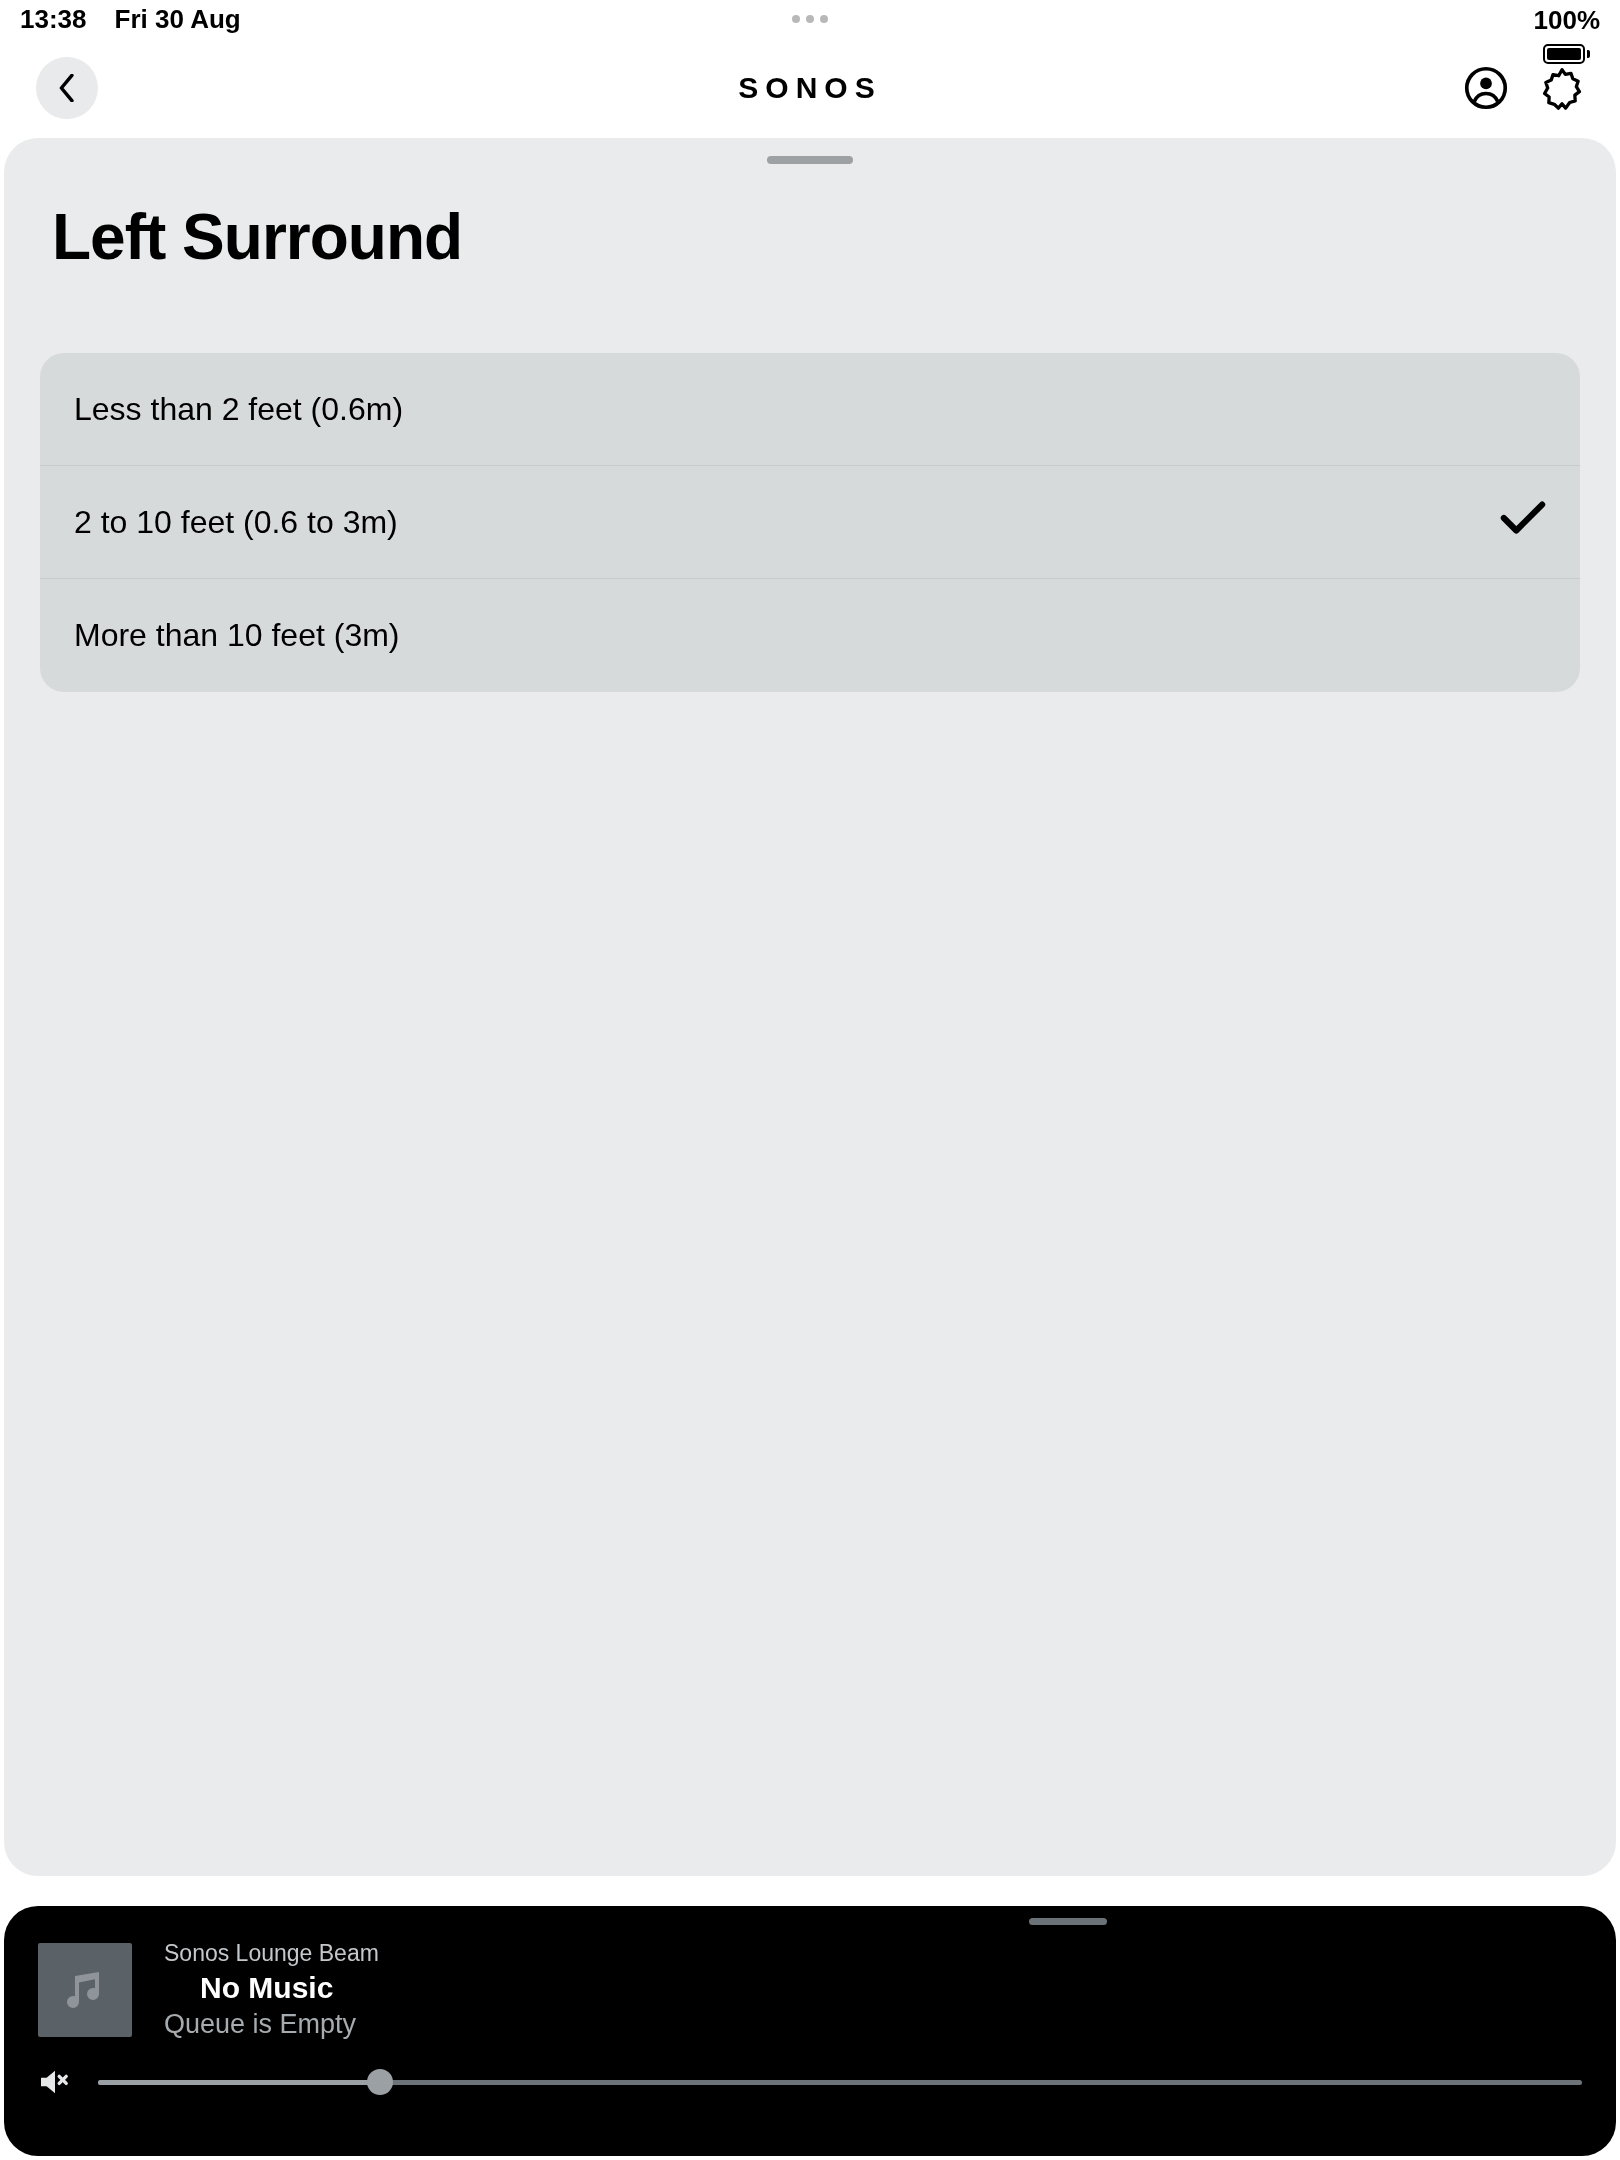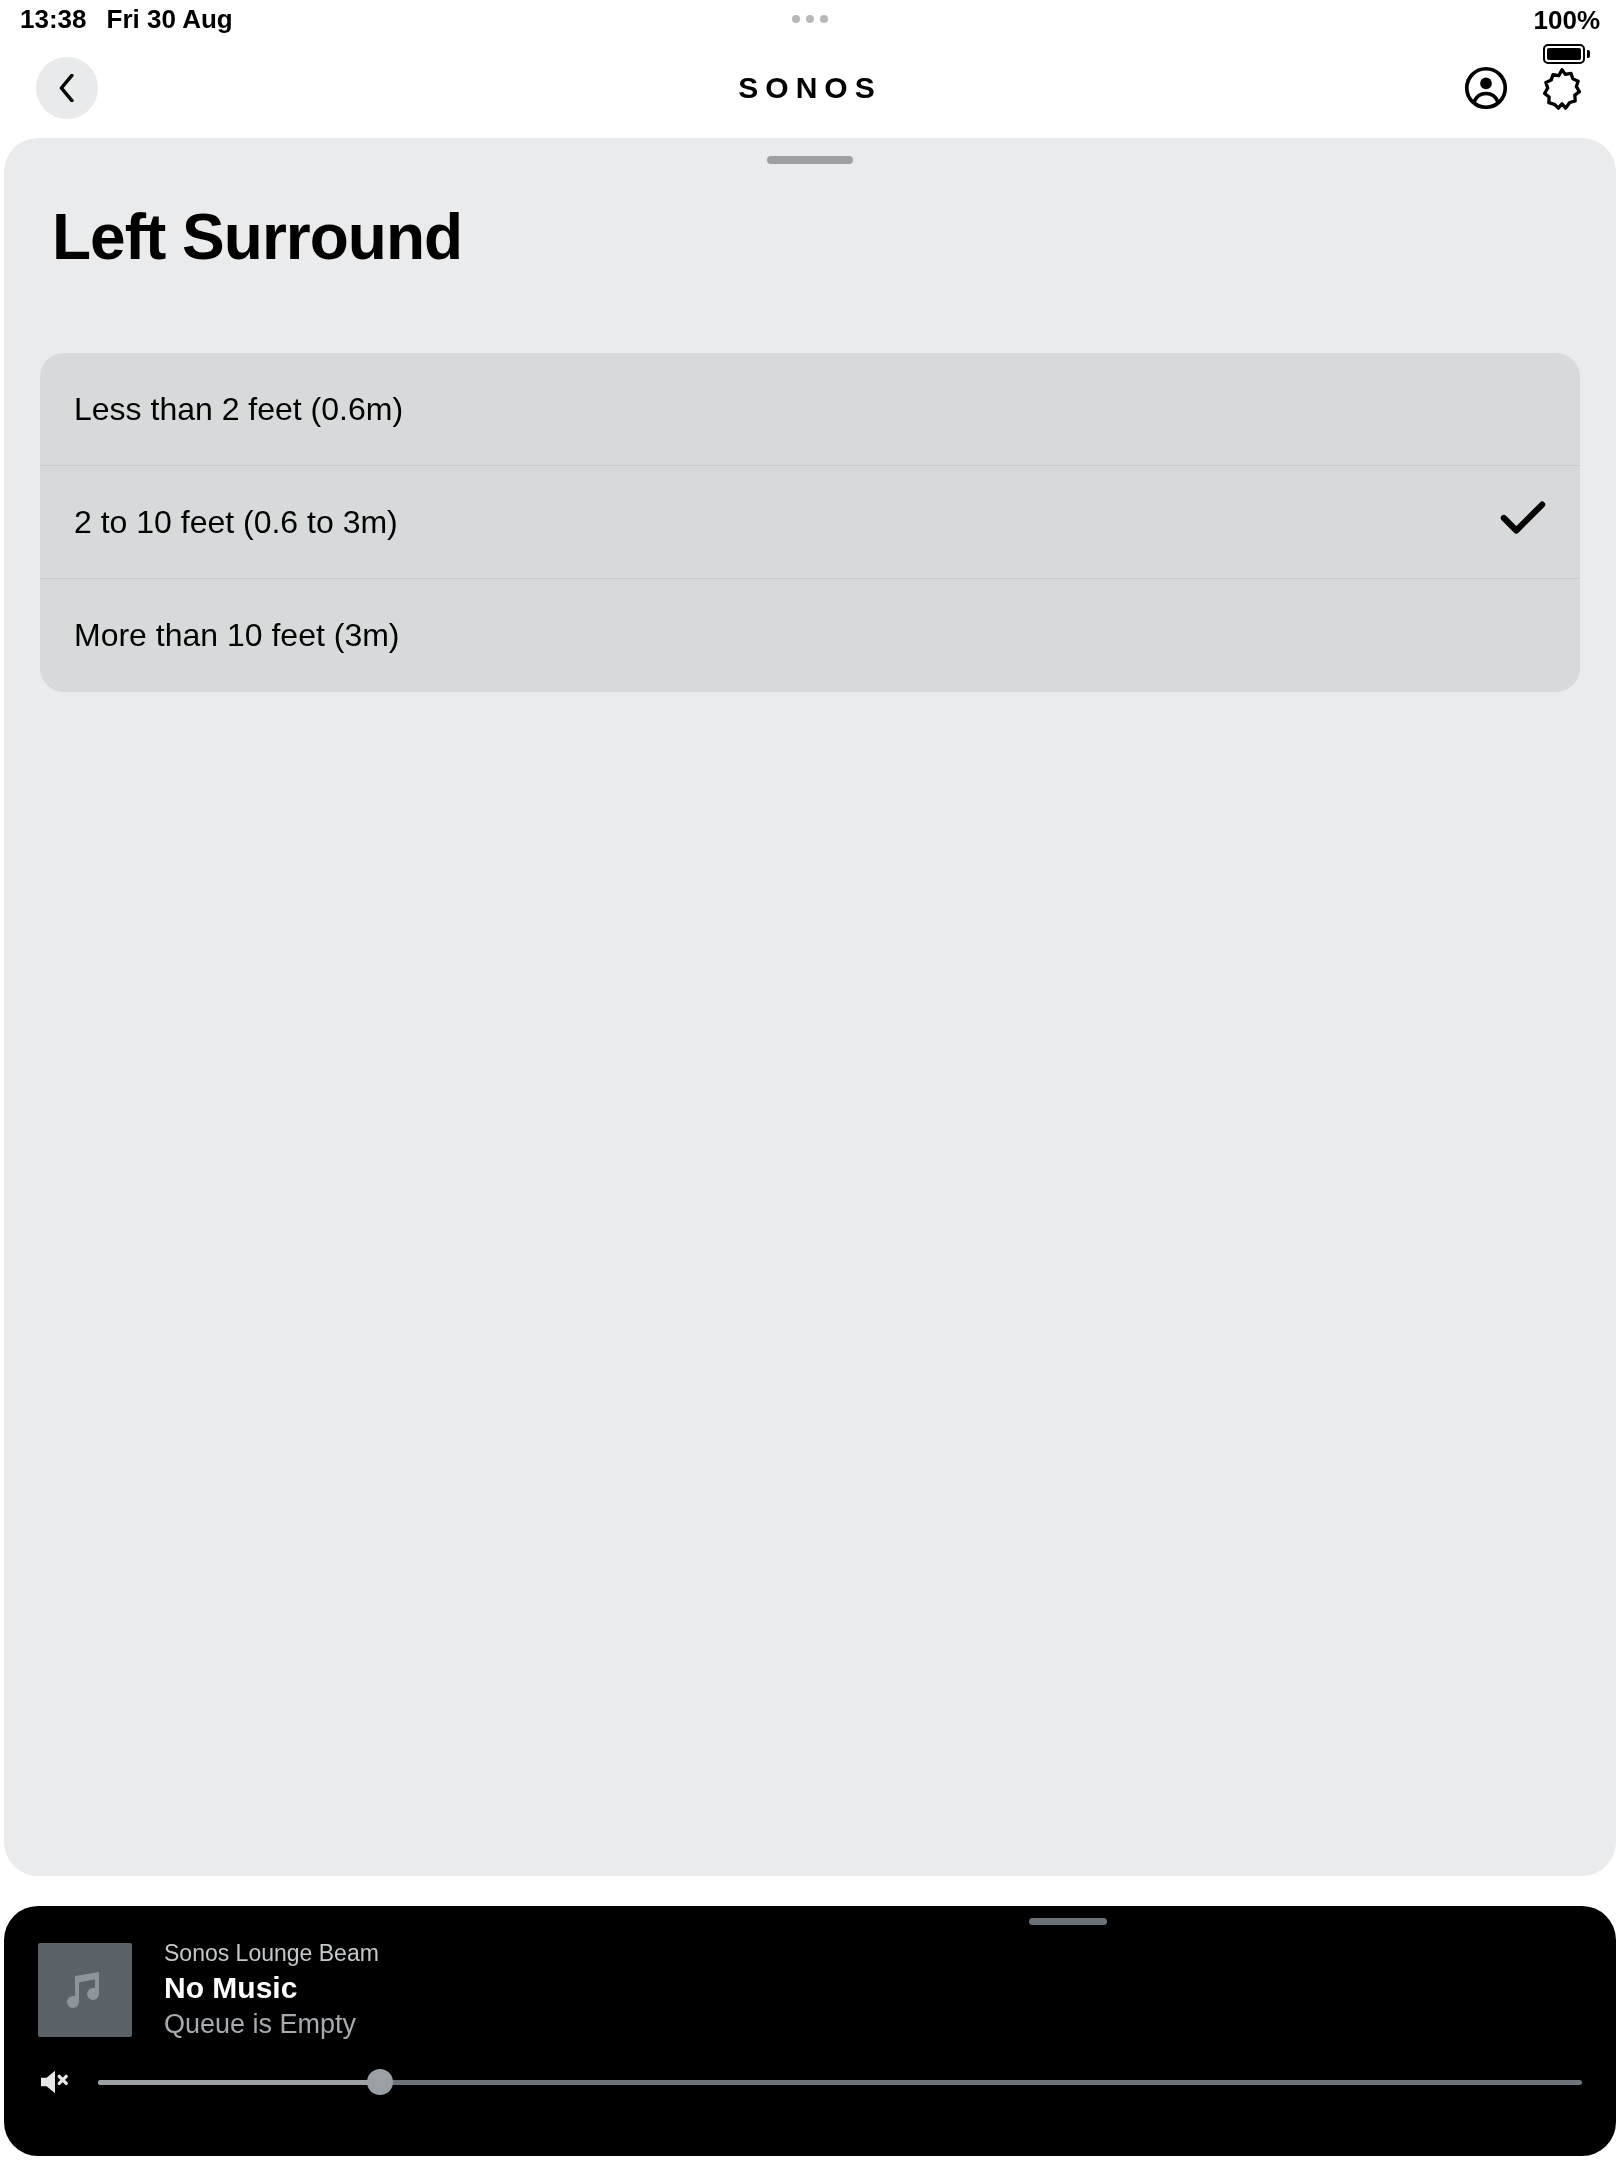--- a/index.html
+++ b/index.html
@@ -14,21 +14,21 @@
     .status-bar {
       height: 38px;
       display: flex;
       align-items: center;
       padding: 0 20px;
       font-size: 26px;
       font-weight: 600;
       color: #000;
       position: relative;
     }
-    .status-left { display: flex; gap: 20px; align-items: flex-end; }
+    .status-left { display: flex; gap: 28px; align-items: flex-end; }
     .status-center {
       position: absolute;
       left: 50%;
       transform: translateX(-50%);
       display: flex;
       gap: 6px;
       align-items: center;
     }
     .status-dot {
       width: 8px; height: 8px; border-radius: 50%; background: #b8b8b8;
@@ -114,21 +114,21 @@
       position: absolute; top: 12px; left: 66%; transform: translateX(-50%);
     }
     .mp-top { display: flex; align-items: center; gap: 32px; margin-top: 18px; }
     .mp-art {
       width: 94px; height: 94px; background: #5a6167;
       display:flex;align-items:center;justify-content:center;
       border-radius: 2px;
     }
     .mp-text { display: flex; flex-direction: column; gap: 4px; }
     .mp-room { font-size: 23px; color: #c4c8cb; font-weight: 500; }
-    .mp-title { font-size: 30px; font-weight: 700; color: #fff; }
+    .mp-title { font-size: 30px; font-weight: 700; color: #fff; margin-left: 36px; }
     .mp-sub { font-size: 27px; color: #a6abaf; }
     .mp-bottom { display: flex; align-items: center; gap: 26px; margin-top: 28px; }
     .vol-icon { display:flex;align-items:center; }
     .vol-track {
       flex: 1; height: 5px; background: #6c7379; border-radius: 3px; position: relative;
     }
     .vol-fill { position:absolute; left:0; top:0; bottom:0; width: 19%; background:#9ba0a5; border-radius:3px; }
     .vol-thumb {
       position: absolute; top: 50%; left: 19%; transform: translate(-50%, -50%);
       width: 26px; height: 26px; border-radius: 50%; background: #9ba0a5;

